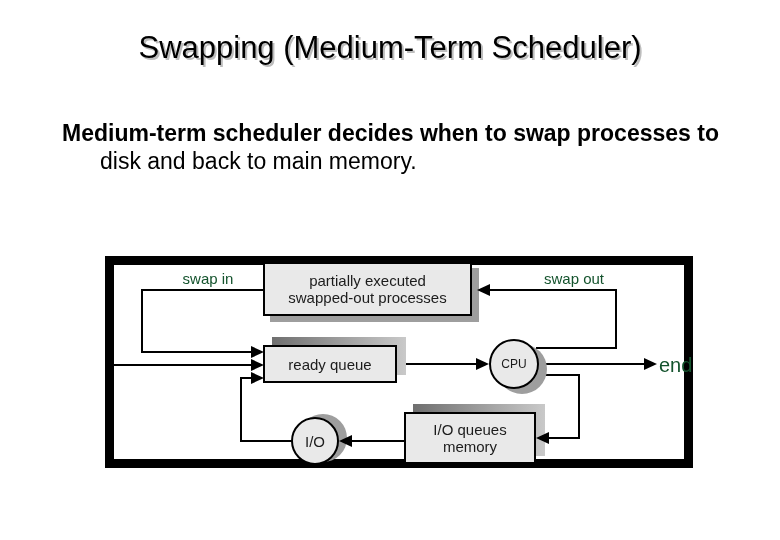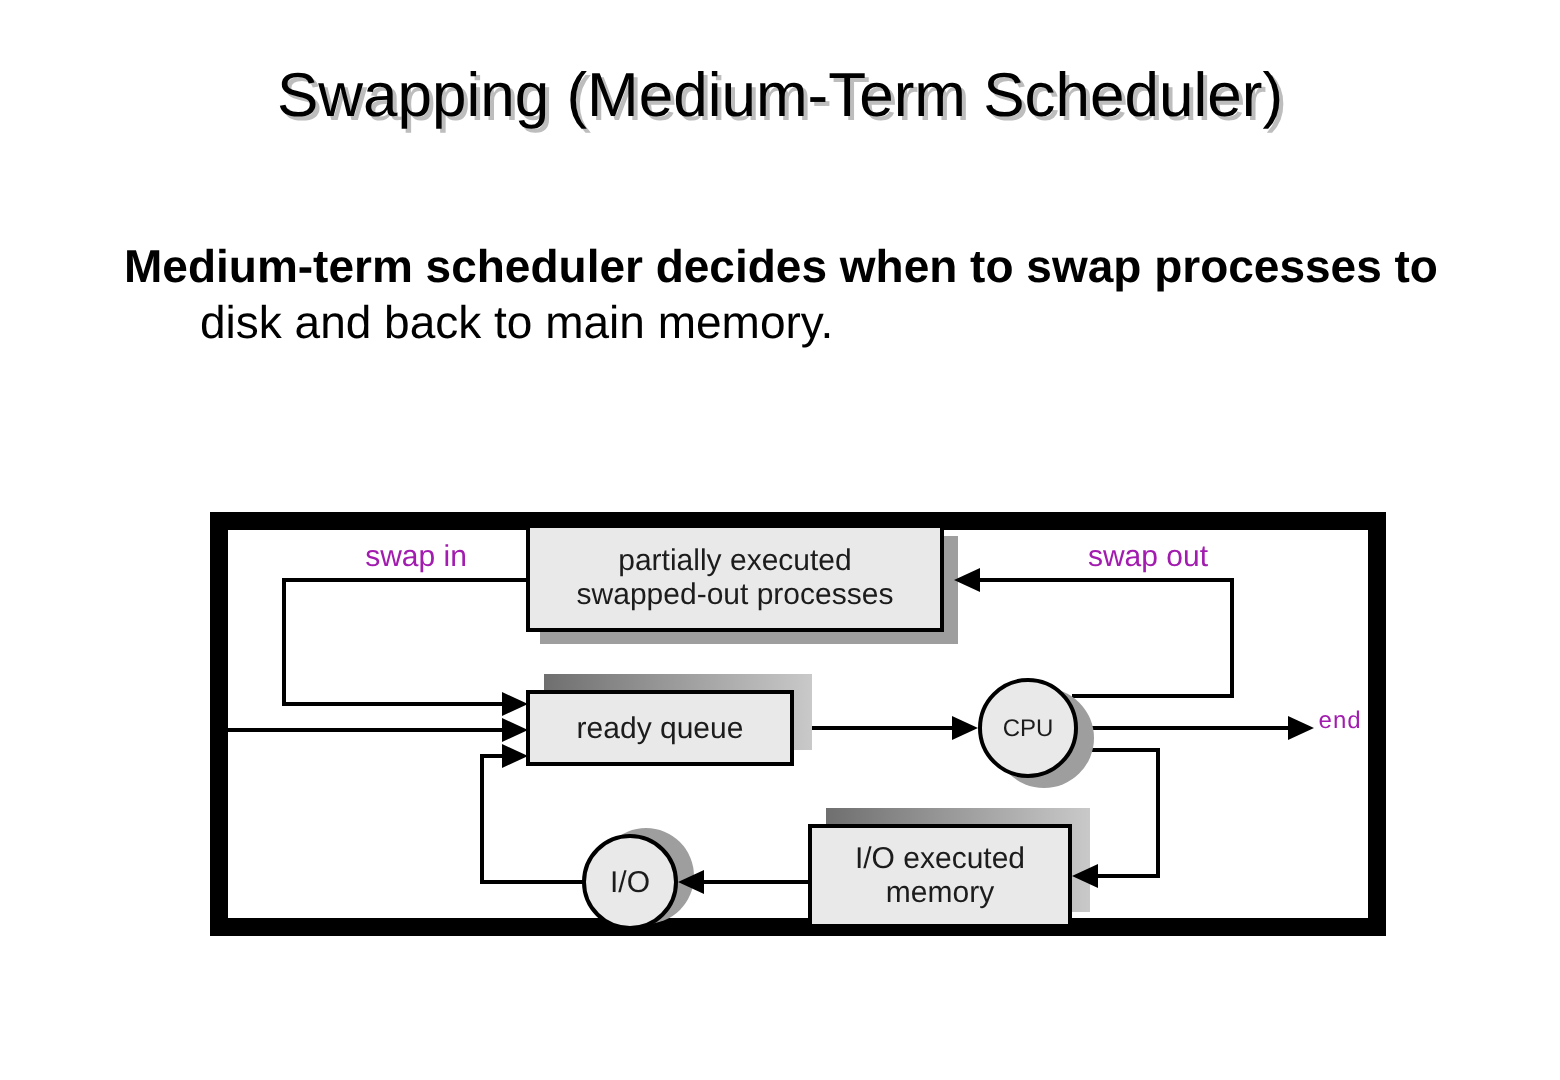--- a/index.html
+++ b/index.html
@@ -49,21 +49,21 @@
     font-size:15px;color:#1c1c1c;line-height:17px;text-align:center;
   }
   .round{border-radius:50%;}
 
   .dline{position:absolute;background:var(--line);z-index:1;}
   .ah{position:absolute;width:0;height:0;z-index:4;}
   .ah-r{border-top:6px solid transparent;border-bottom:6px solid transparent;border-left:13px solid var(--line);}
   .ah-l{border-top:6px solid transparent;border-bottom:6px solid transparent;border-right:13px solid var(--line);}
 
   .dlabel{
-    position:absolute;font-size:15px;color:#a21caf;z-index:4;
+    position:absolute;font-size:15px;color:#14532d;z-index:4;
     white-space:nowrap;
   }
   .lab-center{width:100px;text-align:center;}
 </style>
 </head>
 <body>
 
 <div class="stage">
 
   <div class="slide-title">Swapping (Medium-Term Scheduler)</div>
@@ -121,21 +121,21 @@
 
   <div class="node round" style="left:489px;top:339px;width:50px;height:50px;font-size:12px;">
     <span>CPU</span>
   </div>
 
   <div class="node round" style="left:291px;top:417px;width:48px;height:48px;">
     <span>I/O</span>
   </div>
 
   <div class="node" style="left:404px;top:412px;width:132px;height:52px;">
-    <span>I/O executed</span>
+    <span>I/O queues</span>
     <span>memory</span>
   </div>
 
   <div class="dlabel lab-center" style="left:158px;top:270px;">swap in</div>
   <div class="dlabel lab-center" style="left:524px;top:270px;">swap out</div>
-  <div class="dlabel" style="left:659px;top:354px;font-size:12px;font-family:Liberation Mono, monospace;">end</div>
+  <div class="dlabel" style="left:659px;top:354px;font-size:20px;">end</div>
 
 </div>
 
 </body></html>

